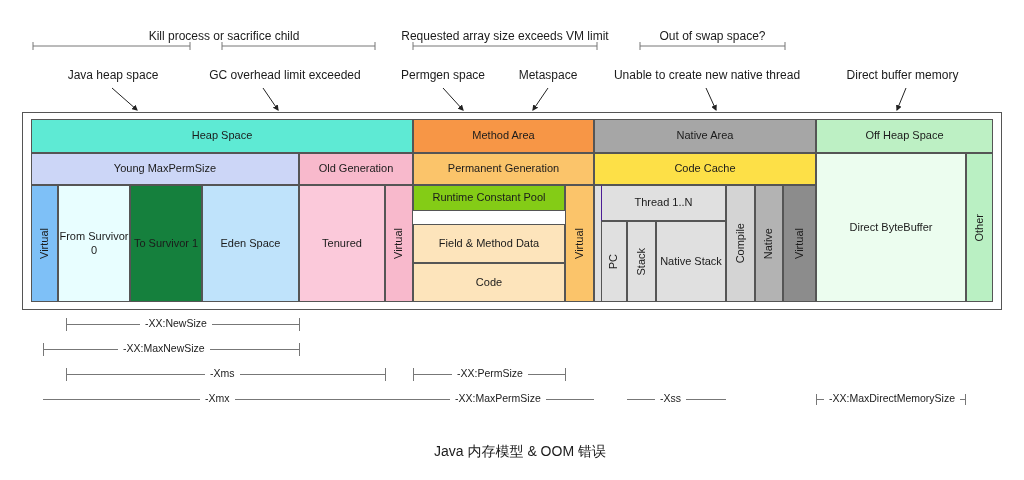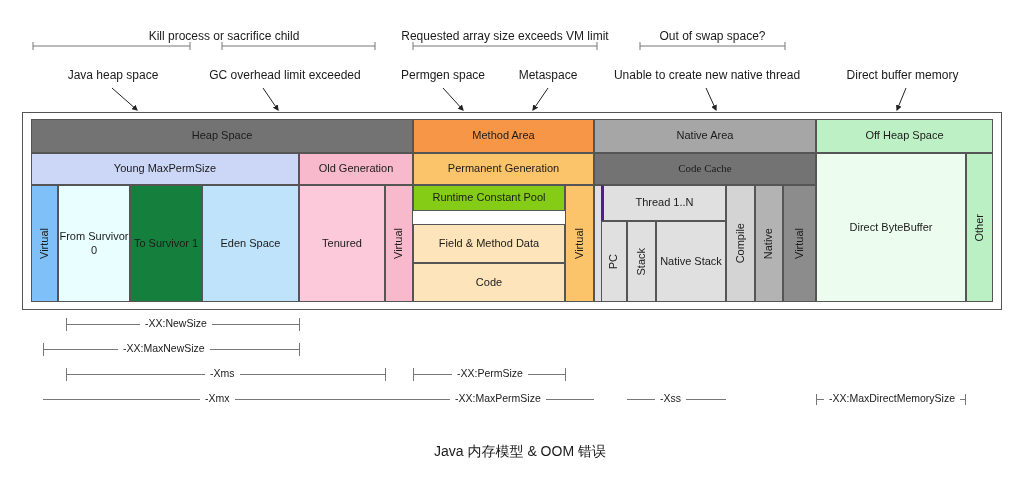--- a/index.html
+++ b/index.html
@@ -121,21 +121,21 @@
 
 <div class="annot" style="left:33px;top:68px;width:160px;">Java heap space</div>
 <div class="annot" style="left:195px;top:68px;width:180px;">GC overhead limit exceeded</div>
 <div class="annot" style="left:393px;top:68px;width:100px;">Permgen space</div>
 <div class="annot" style="left:505px;top:68px;width:86px;">Metaspace</div>
 <div class="annot" style="left:607px;top:68px;width:200px;">Unable to create new native thread</div>
 <div class="annot" style="left:820px;top:68px;width:165px;">Direct buffer memory</div>
 
 <div class="outer-frame" style="left:22px;top:112px;width:980px;height:198px;border-color:#555555;"></div>
 
-<div class="cell" style="left:31px;top:119px;width:382px;height:34px;background:#737373;">
+<div class="cell" style="left:31px;top:119px;width:382px;height:34px;background:#5eead4;">
   <span>Heap Space</span>
 </div>
 <div class="cell" style="left:413px;top:119px;width:181px;height:34px;background:#f79646;">
   <span>Method Area</span>
 </div>
 <div class="cell" style="left:594px;top:119px;width:222px;height:34px;background:#a6a6a6;">
   <span>Native Area</span>
 </div>
 <div class="cell" style="left:816px;top:119px;width:177px;height:34px;background:#bdf0c4;">
   <span>Off Heap Space</span>
@@ -143,21 +143,21 @@
 
 <div class="cell" style="left:31px;top:153px;width:268px;height:32px;background:#ccd6f7;">
   <span>Young MaxPermSize</span>
 </div>
 <div class="cell" style="left:299px;top:153px;width:114px;height:32px;background:#f8b9cc;">
   <span>Old Generation</span>
 </div>
 <div class="cell" style="left:413px;top:153px;width:181px;height:32px;background:#fbc46a;">
   <span>Permanent Generation</span>
 </div>
-<div class="cell" style="left:594px;top:153px;width:222px;height:32px;background:#737373;font-family:Liberation Serif, serif;">
+<div class="cell" style="left:594px;top:153px;width:222px;height:32px;background:#fde047;">
   <span>Code Cache</span>
 </div>
 
 <div class="cell" style="left:31px;top:185px;width:27px;height:117px;background:#7ec0f7;">
   <span class="vert">Virtual</span>
 </div>
 <div class="cell" style="left:58px;top:185px;width:72px;height:117px;background:#e8feff;">
   <span>From Survivor 0</span>
 </div>
 <div class="cell" style="left:130px;top:185px;width:72px;height:117px;background:#15803d;">
@@ -179,21 +179,21 @@
 <div class="cell" style="left:413px;top:224px;width:152px;height:39px;background:#fde4bb;">
   <span>Field &amp; Method Data</span>
 </div>
 <div class="cell" style="left:413px;top:263px;width:152px;height:39px;background:#fde4bb;">
   <span>Code</span>
 </div>
 <div class="cell" style="left:565px;top:185px;width:29px;height:117px;background:#fbc46a;">
   <span class="vert">Virtual</span>
 </div>
 
-<div class="cell" style="left:601px;top:185px;width:125px;height:36px;background:#e0e0e0;border-left:3px solid #4c1d95;">
+<div class="cell" style="left:601px;top:185px;width:125px;height:36px;background:#e0e0e0;border-left:1px solid #4c1d95;">
   <span>Thread 1..N</span>
 </div>
 <div class="cell" style="left:601px;top:221px;width:26px;height:81px;background:#e0e0e0;">
   <span class="vert">PC</span>
 </div>
 <div class="cell" style="left:627px;top:221px;width:29px;height:81px;background:#e0e0e0;">
   <span class="vert">Stack</span>
 </div>
 <div class="cell" style="left:656px;top:221px;width:70px;height:81px;background:#e0e0e0;text-align:center;">
   <span>Native Stack</span>

